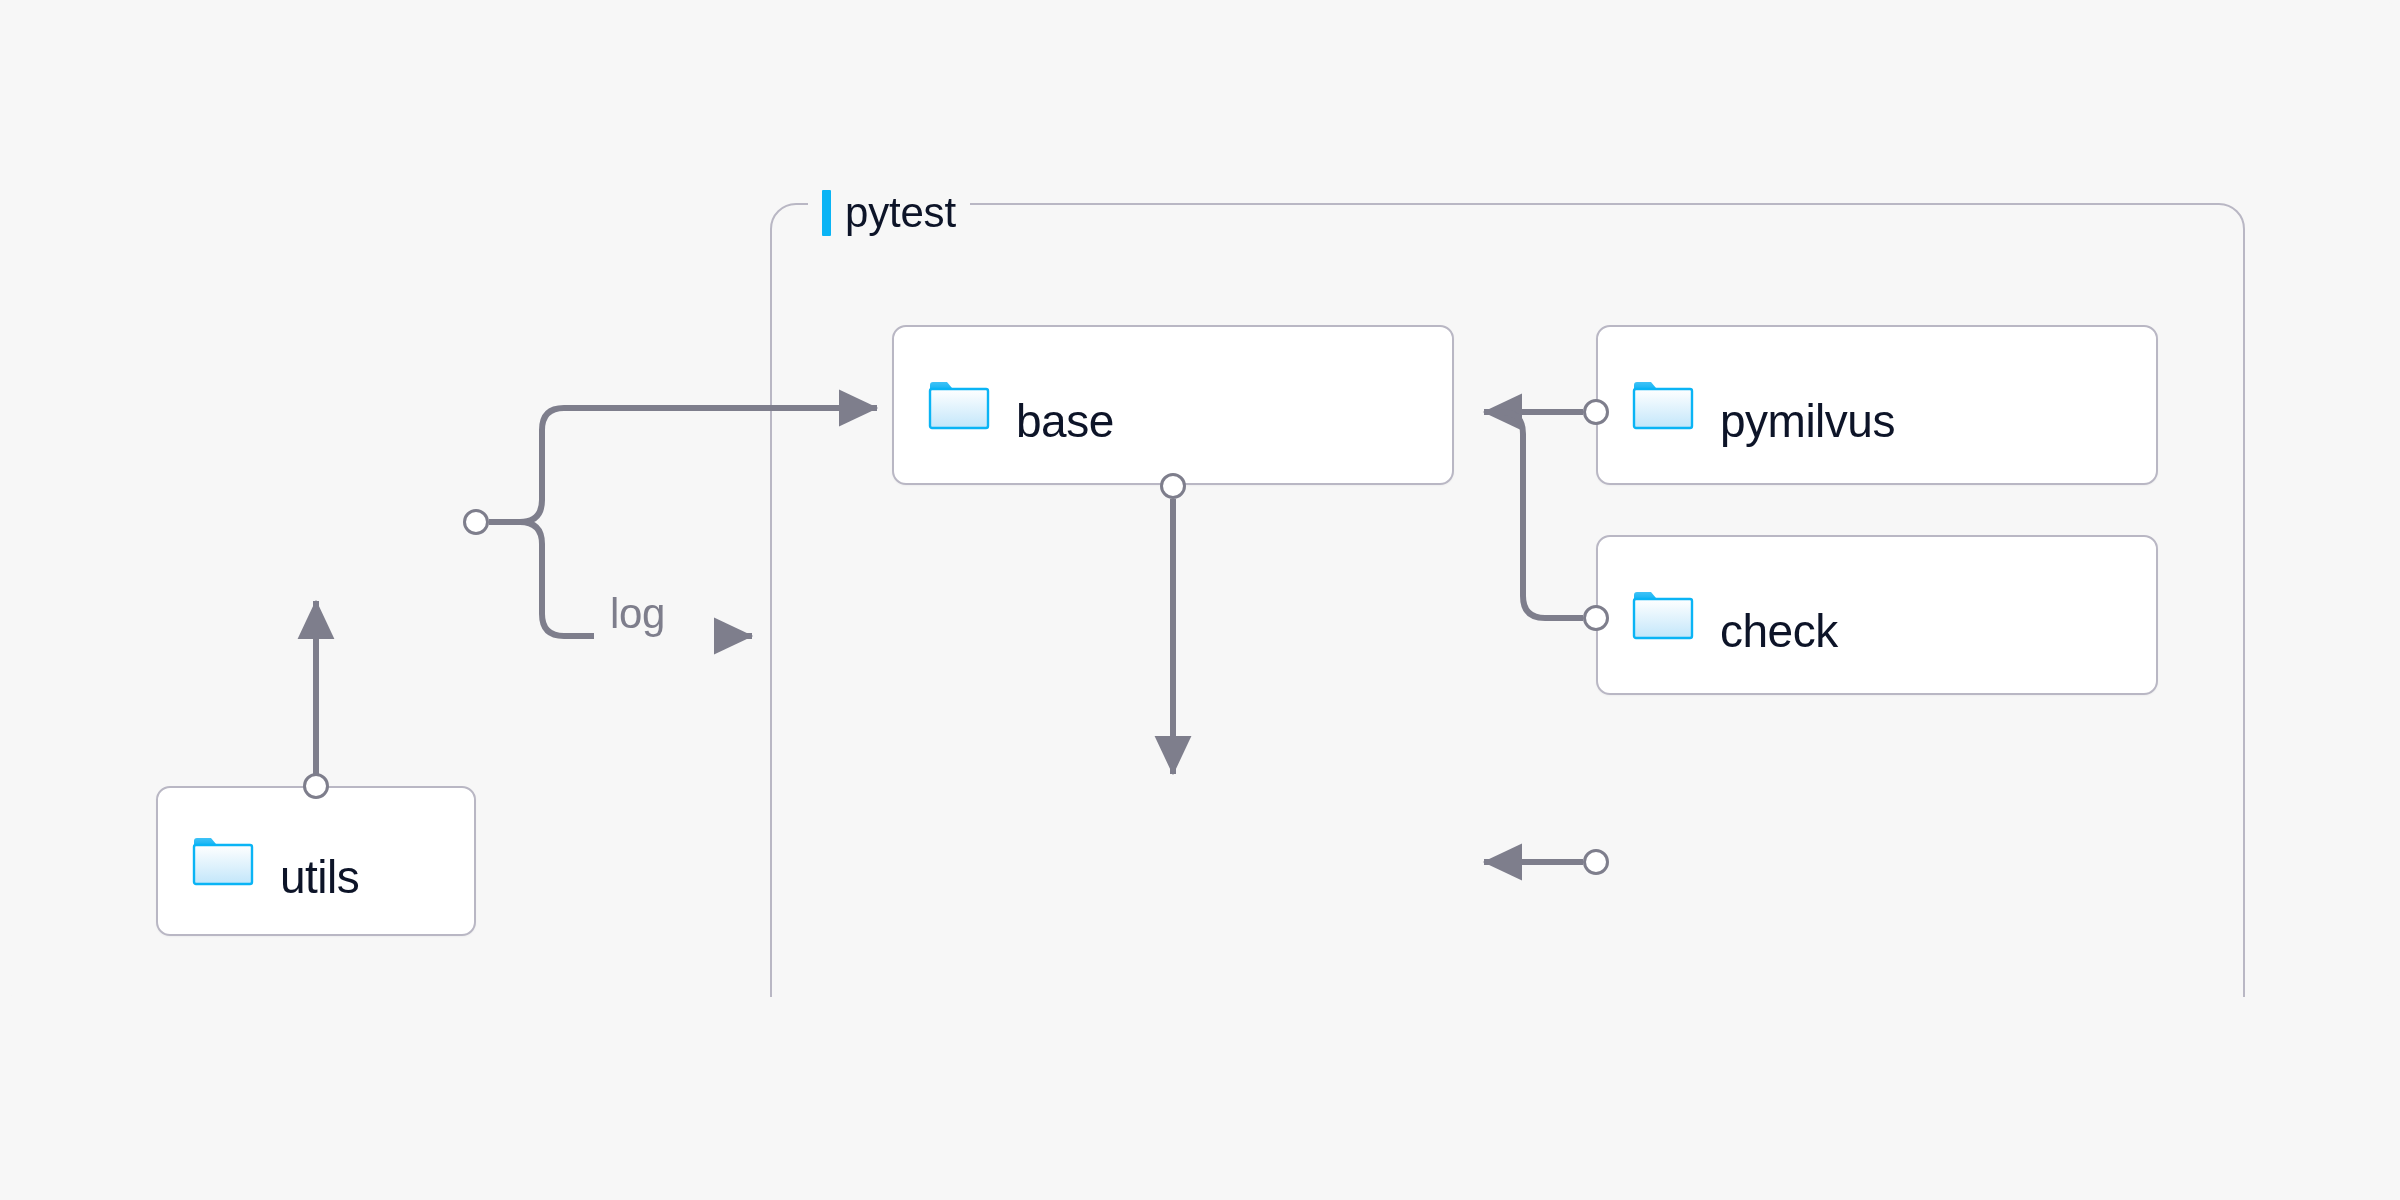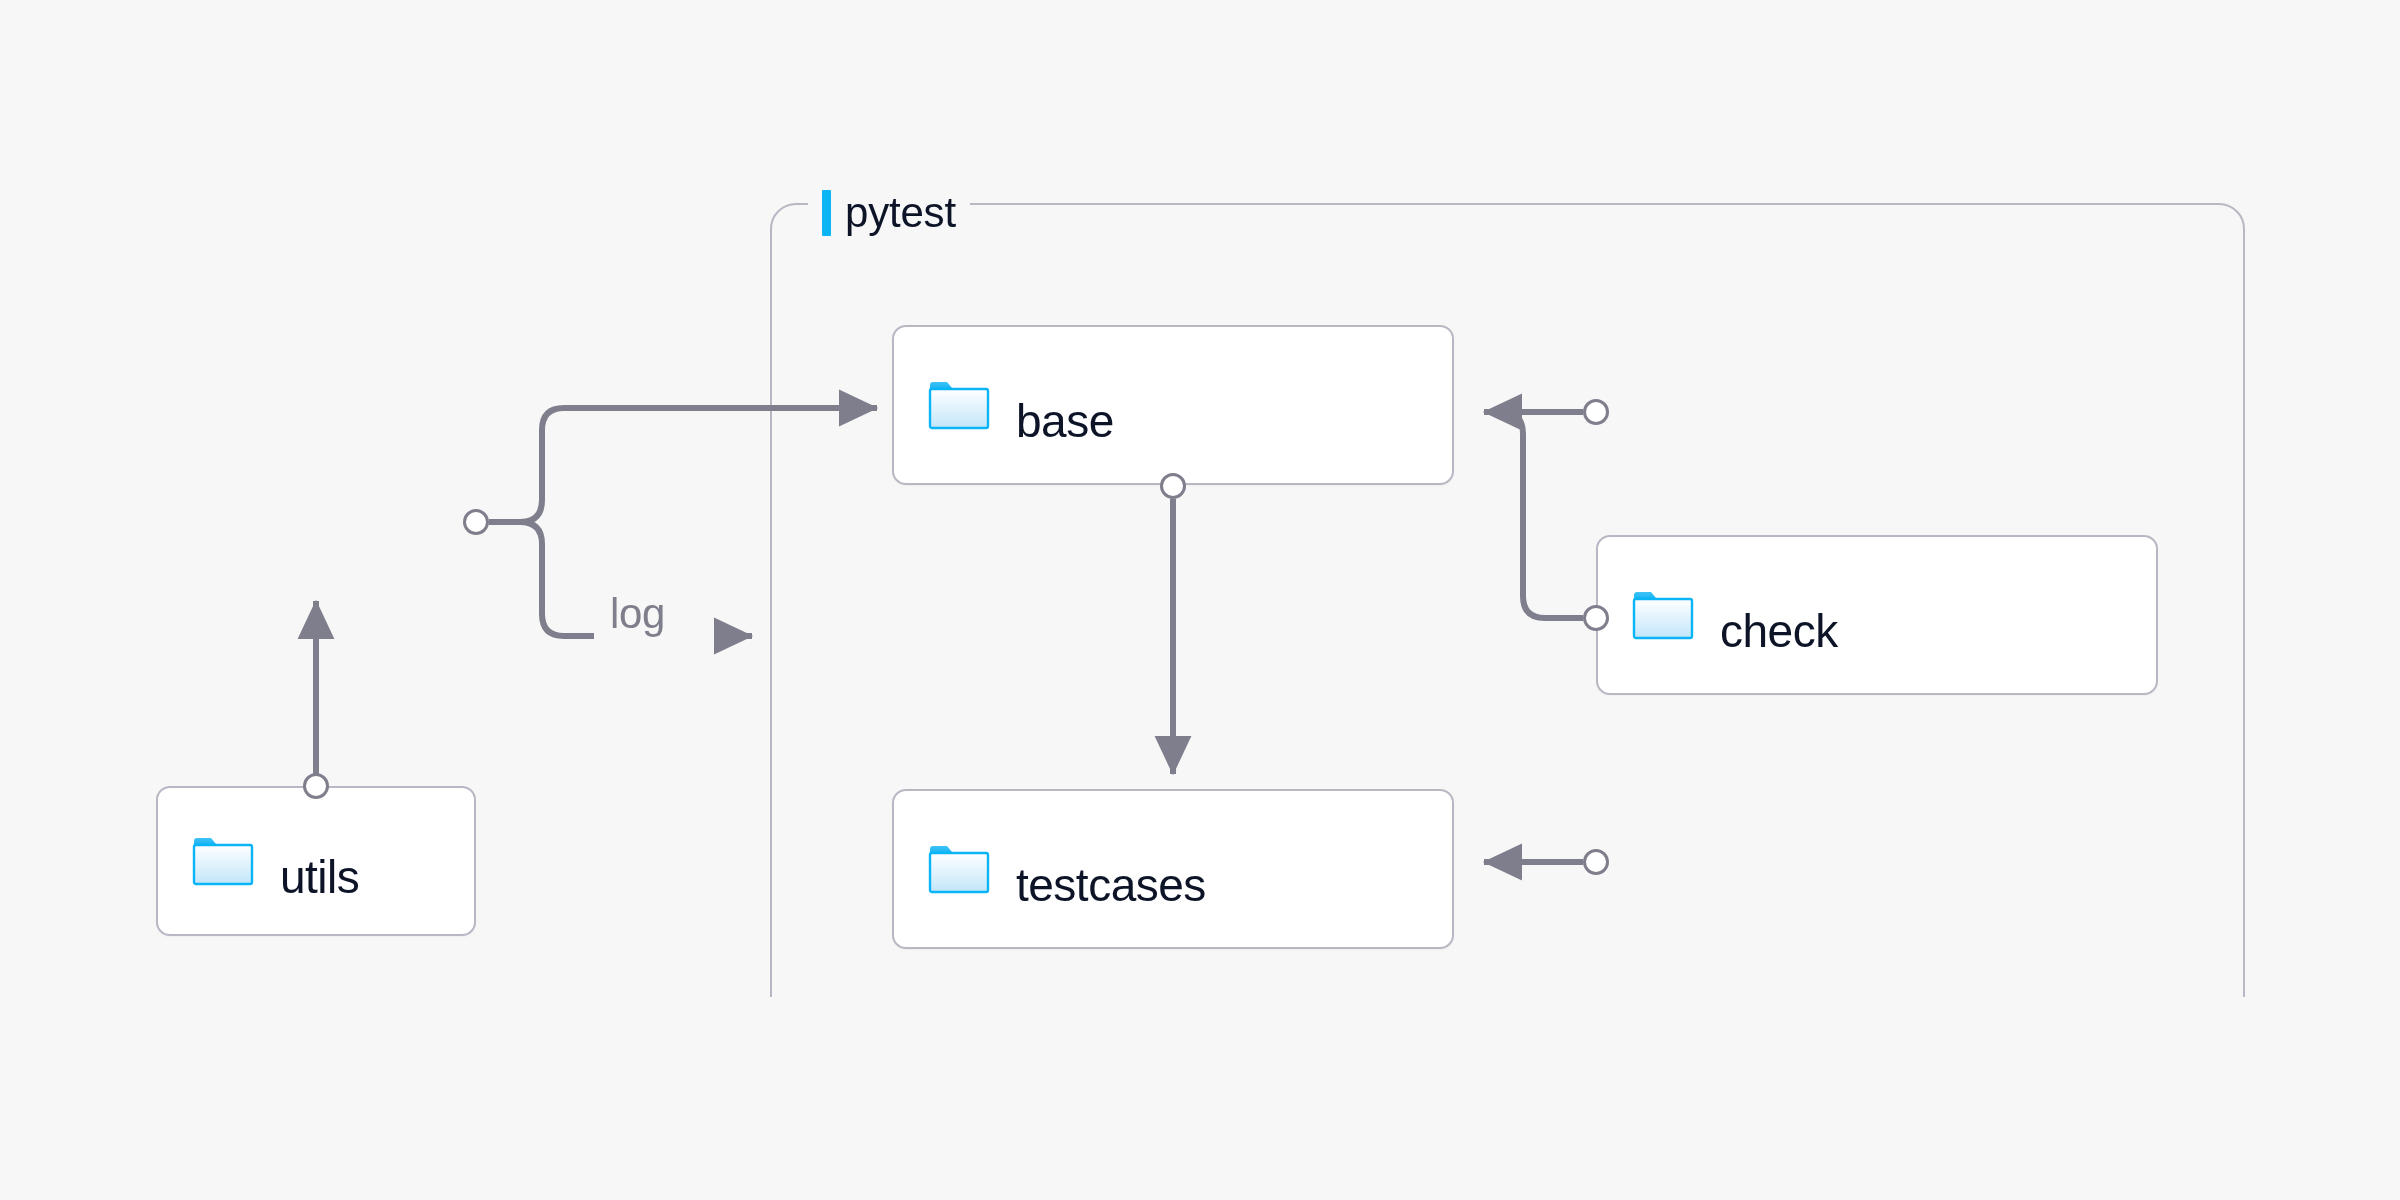--- a/index.html
+++ b/index.html
@@ -179,28 +179,28 @@
 
   <div class="node" style="left:892px; top:325px; width:562px; height:160px;">
     <svg class="folder-icon" viewBox="0 0 62 50">
       <path d="M2,10 L2,5 Q2,2 5,2 L19,2 L24,8 L26,10 Z" fill="url(#folderTabGrad)"></path>
       <rect x="2" y="9" width="58" height="39" rx="2" fill="url(#folderGrad)" stroke="#0ab4f5" stroke-width="2.4"></rect>
     </svg>
     <span class="node-label">base</span>
   </div>
   <div class="port" style="left:1160px; top:473px;"></div>
 
-  <div class="node" style="left:892px; top:789px; width:562px; height:160px;">
-    <svg class="folder-icon" viewBox="0 0 62 50">
-      <path d="M2,10 L2,5 Q2,2 5,2 L19,2 L24,8 L26,10 Z" fill="url(#folderTabGrad)"></path>
-      <rect x="2" y="9" width="58" height="39" rx="2" fill="url(#folderGrad)" stroke="#0ab4f5" stroke-width="2.4"></rect>
-    </svg>
-    <span class="node-label">testcases</span>
-  </div>
-
+
+  <div class="node" style="left:1596px; top:325px; width:562px; height:160px;">
+    <svg class="folder-icon" viewBox="0 0 62 50">
+      <path d="M2,10 L2,5 Q2,2 5,2 L19,2 L24,8 L26,10 Z" fill="url(#folderTabGrad)"></path>
+      <rect x="2" y="9" width="58" height="39" rx="2" fill="url(#folderGrad)" stroke="#0ab4f5" stroke-width="2.4"></rect>
+    </svg>
+    <span class="node-label">pymilvus</span>
+  </div>
   <div class="port" style="left:1583px; top:399px;"></div>
 
   <div class="node" style="left:1596px; top:535px; width:562px; height:160px;">
     <svg class="folder-icon" viewBox="0 0 62 50">
       <path d="M2,10 L2,5 Q2,2 5,2 L19,2 L24,8 L26,10 Z" fill="url(#folderTabGrad)"></path>
       <rect x="2" y="9" width="58" height="39" rx="2" fill="url(#folderGrad)" stroke="#0ab4f5" stroke-width="2.4"></rect>
     </svg>
     <span class="node-label">check</span>
   </div>
   <div class="port" style="left:1583px; top:605px;"></div>

